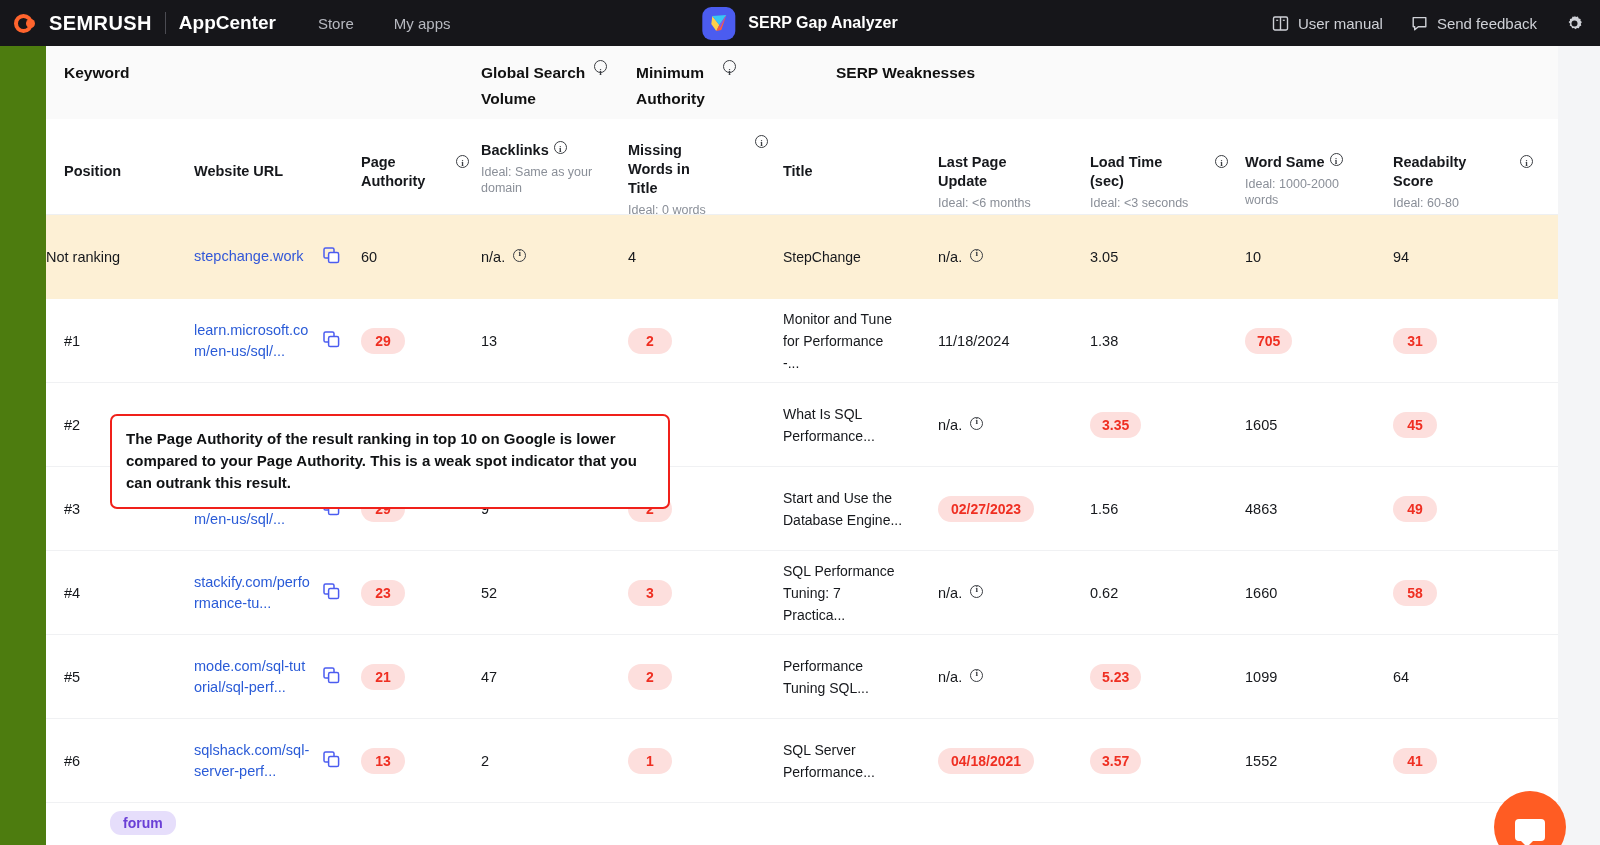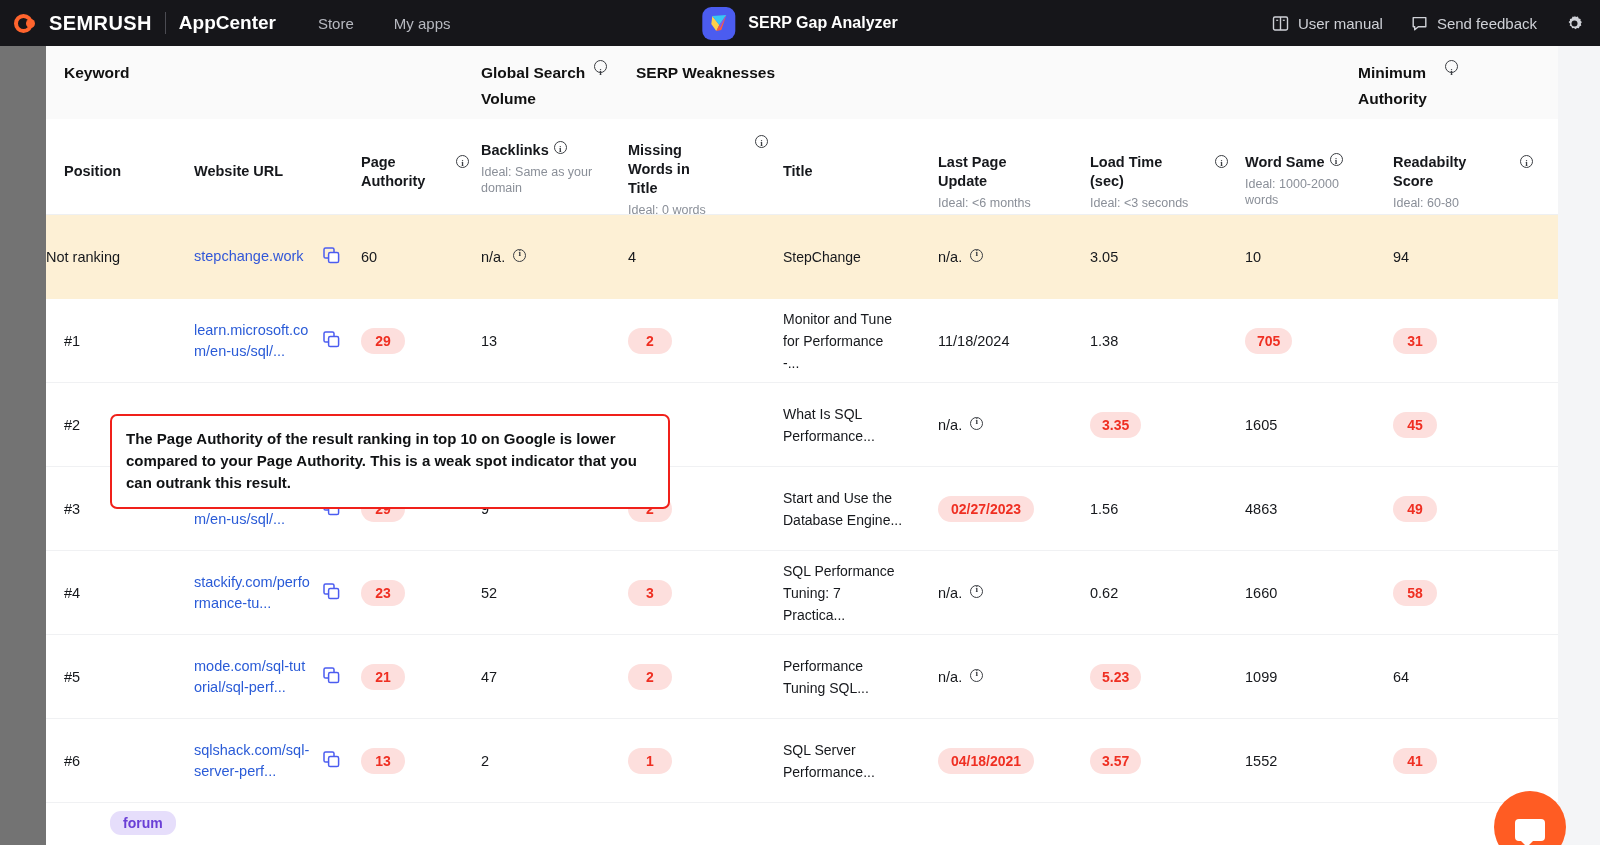--- a/index.html
+++ b/index.html
@@ -55,21 +55,21 @@
     margin-left: auto; display: flex; align-items: center; gap: 28px;
     padding-right: 16px;
   }
   .nav-right-item {
     display: flex; align-items: center; gap: 9px;
     font-size: 15px; color: #cfd1d7; cursor: pointer;
   }
   .icon-sq { flex: none; display: block; }
 
   
-  .page { position: relative; width: 1550px; height: 799px; background: #737373; }
+  .page { position: relative; width: 1550px; height: 799px; background: #4d7c0f; }
   .table-wrap {
     position: absolute; left: 46px; top: 0;
     width: 1512px; height: 799px;
     background: #fff;
     overflow: hidden;
   }
 
   
   .group-row {
     height: 73px; background: #fafafa;
@@ -258,25 +258,25 @@
   <div class="table-wrap">
 
     <div class="group-row">
       <div class="group-cell" style="width:148px;padding-left:18px;">
         <span class="lbl">Keyword</span>
       </div>
       <div class="group-cell" style="width:287px;"></div>
       <div class="group-cell" style="width:155px;">
         <span style="display:inline-block;width:108px;vertical-align:top;">Global Search Volume</span><i class="info"></i>
       </div>
+      <div class="group-cell" style="width:200px;">
+        <span style="display:inline-block;width:82px;vertical-align:top;">Minimum Authority</span><i class="info"></i>
+      </div>
       <div class="group-cell" style="flex:1;">
         <span class="lbl">SERP Weaknesses</span>
-      </div>
-      <div class="group-cell" style="width:200px;">
-        <span style="display:inline-block;width:82px;vertical-align:top;">Minimum Authority</span><i class="info"></i>
       </div>
     </div>
 
     <div class="head-row">
       <div class="head-cell" style="width:148px;padding-left:18px;padding-top:43px;">
         <span class="titleline">Position</span>
       </div>
       <div class="head-cell" style="width:167px;padding-top:43px;">
         <span class="titleline">Website URL</span>
       </div>

